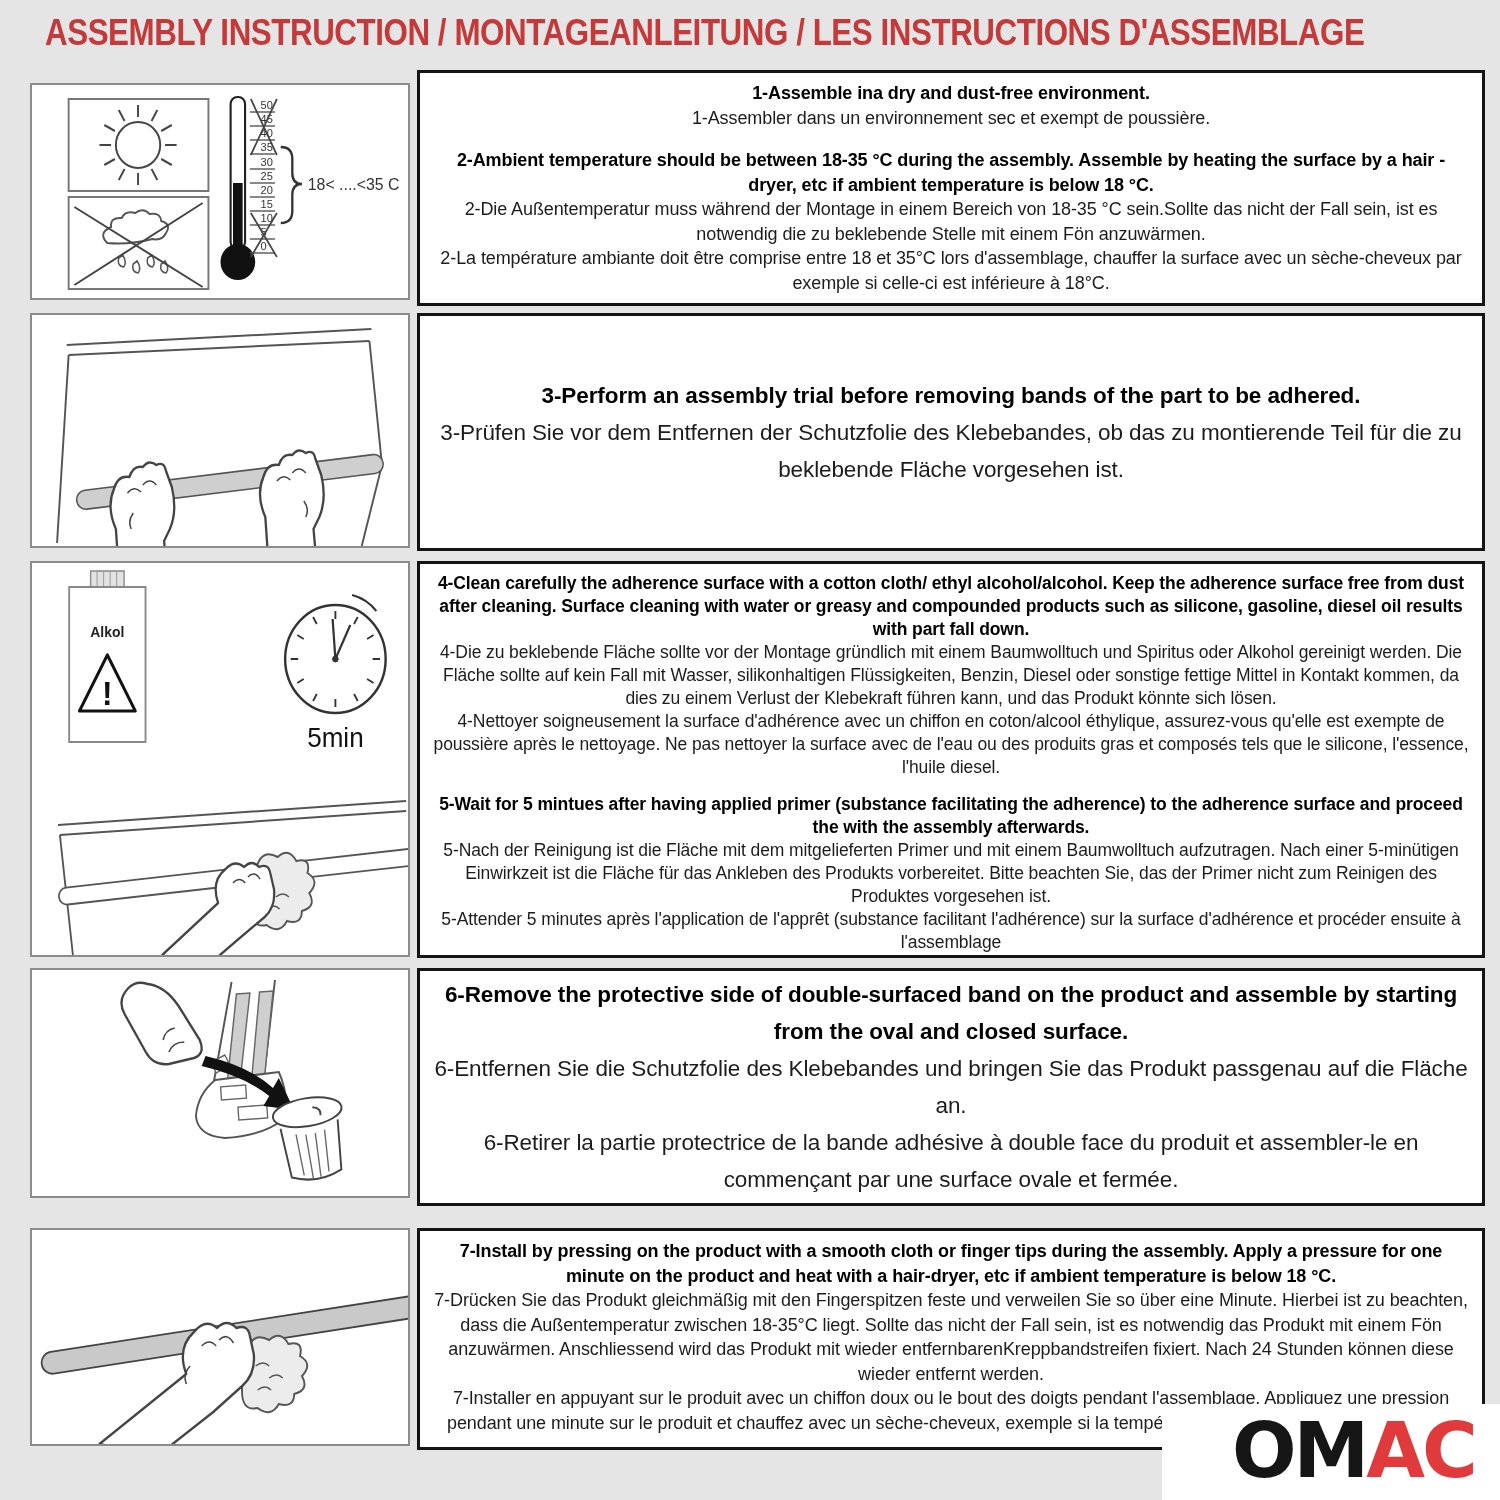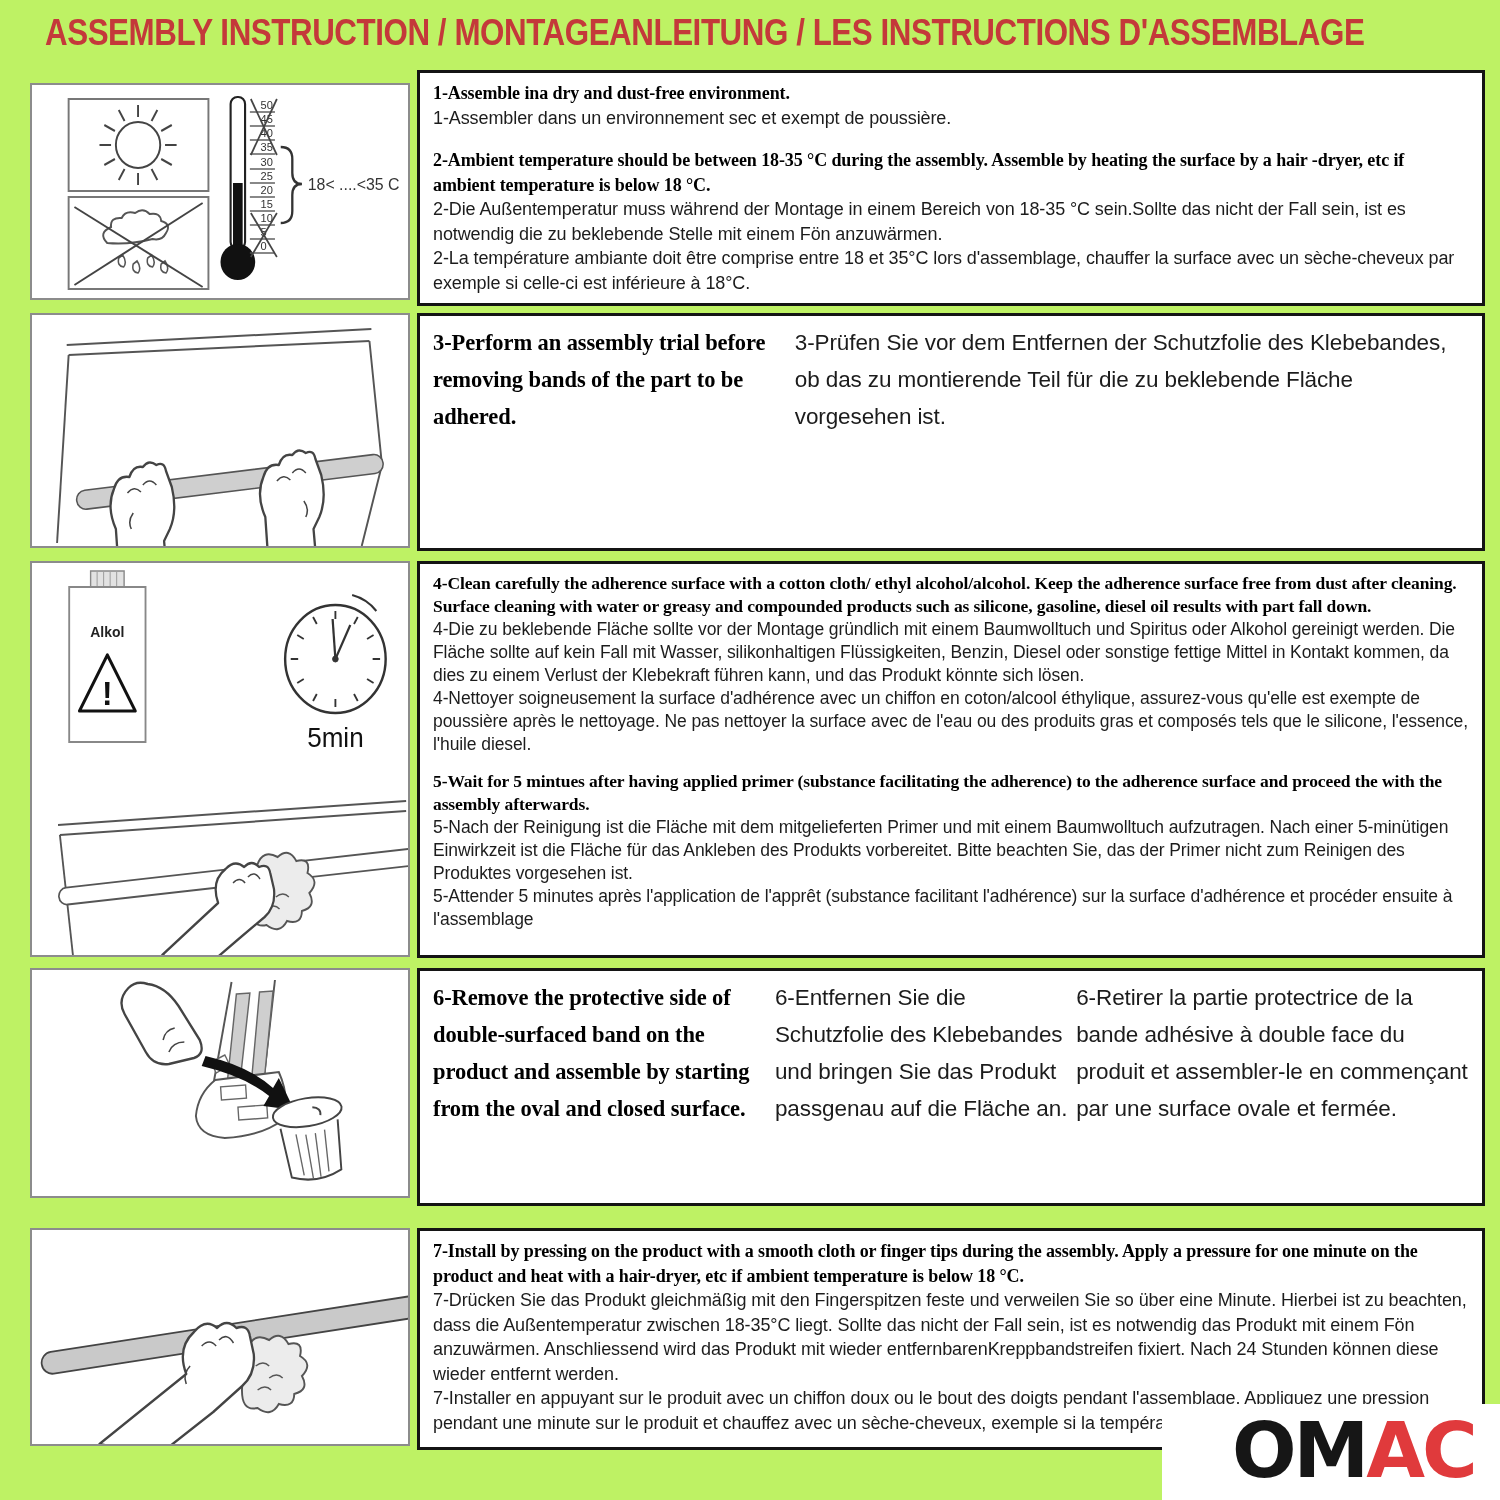--- a/index.html
+++ b/index.html
@@ -1,29 +1,29 @@
 <!DOCTYPE html>
 <html><head>
 <meta charset="utf-8">
 <style>
   html,body{margin:0;padding:0;background:#fff;}
-  .page{position:relative;width:1500px;height:1500px;background:#bef264;overflow:hidden;
-        font-family:"Liberation Sans",sans-serif;color:#1c1c1c;}
+  .page{position:relative;width:1500px;height:1500px;background:#e5e5e5;overflow:hidden;
+        font-family:"Liberation Sans",sans-serif;color:#1c1c1c;text-align:center;}
   .title{position:absolute;left:45px;top:12px;margin:0;font-size:36px;font-weight:bold;
          color:#C4393A;letter-spacing:-0.5px;white-space:nowrap;
          transform:scaleX(0.87);transform-origin:left top;}
   .lbox{position:absolute;left:30px;width:380px;border:2px solid #8c8c8c;background:#fff;box-sizing:border-box;}
   .rbox{position:absolute;left:417px;width:1068px;border:3px solid #141414;background:#fff;
         box-sizing:border-box;padding:8px 13px;}
-  .rbox.center{display:flex;flex-direction:row;justify-content:center;}
+  .rbox.center{display:flex;flex-direction:column;justify-content:center;}
   .rbox p{margin:0;}
   .t-sm{font-size:18px;line-height:24.5px;letter-spacing:-0.1px;}
   .t-sm3{font-size:17.5px;line-height:23px;letter-spacing:-0.1px;}
   .t-lg{font-size:22.5px;line-height:37px;letter-spacing:-0.1px;}
-  .b{font-weight:bold;color:#000;font-family:Liberation Serif, serif;}
+  .b{font-weight:bold;color:#000;}
   .gap{margin-top:18px !important;}
   .gap-sm{margin-top:14px !important;}
   svg{display:block;width:100%;height:100%;}
   .logo-mask{position:absolute;left:1162px;top:1404px;width:338px;height:96px;background:#fff;}
   .logo{position:absolute;left:1232px;top:1408px;font-size:76px;font-weight:bold;
         letter-spacing:-3px;line-height:86px;white-space:nowrap;
         font-family:"DejaVu Sans","Liberation Sans",sans-serif;}
   .logo .lb{color:#161616;}
   .logo .lr{color:#E03A3C;}
 </style>

